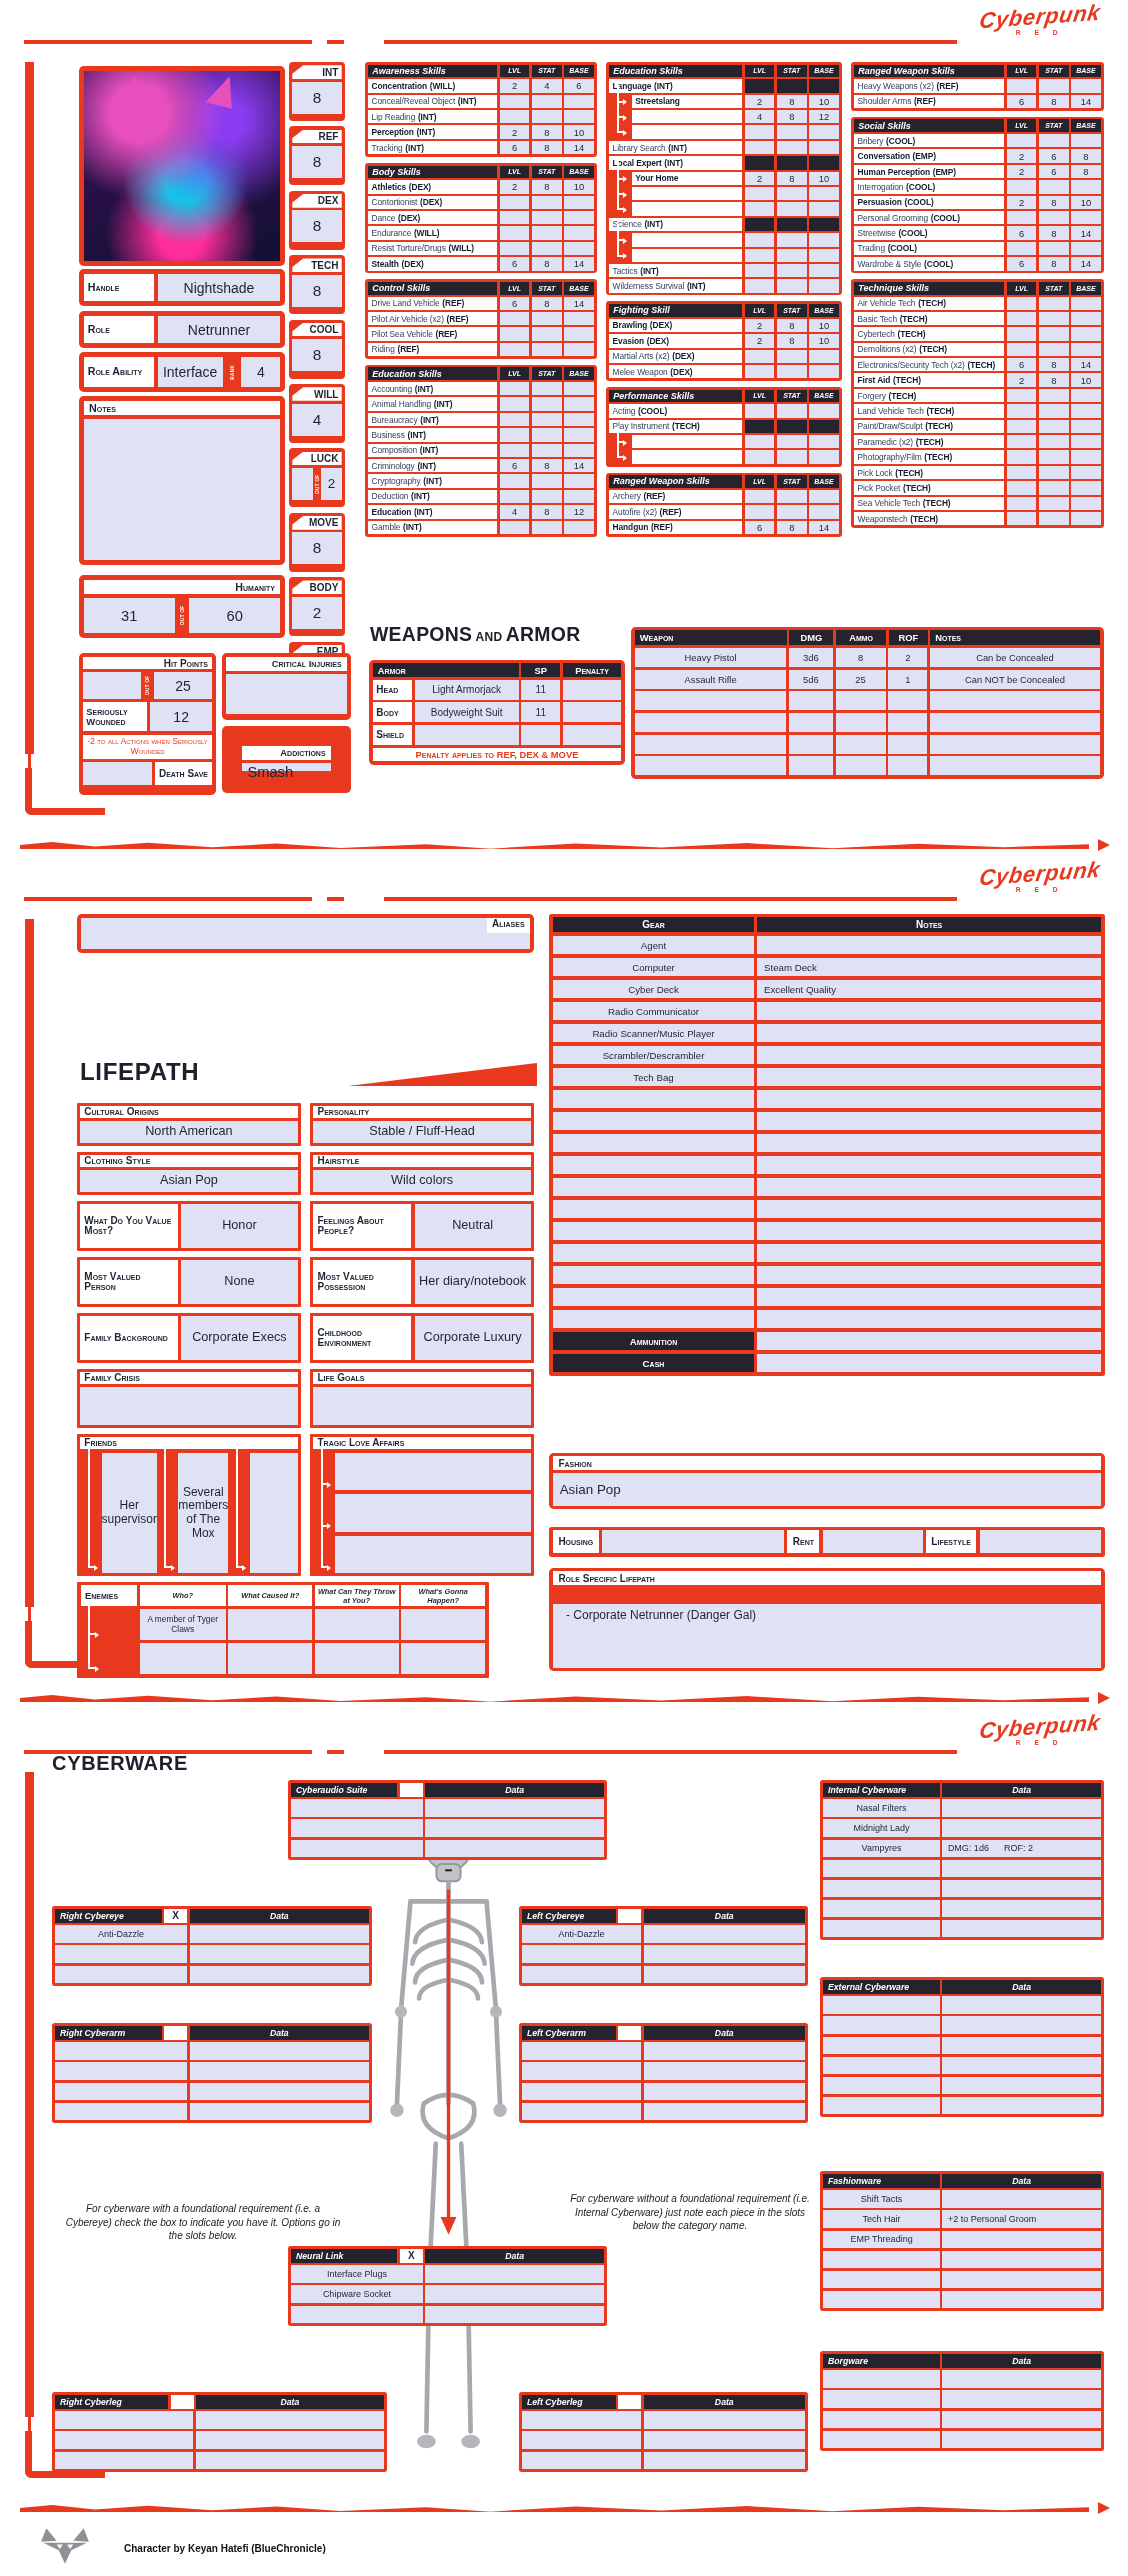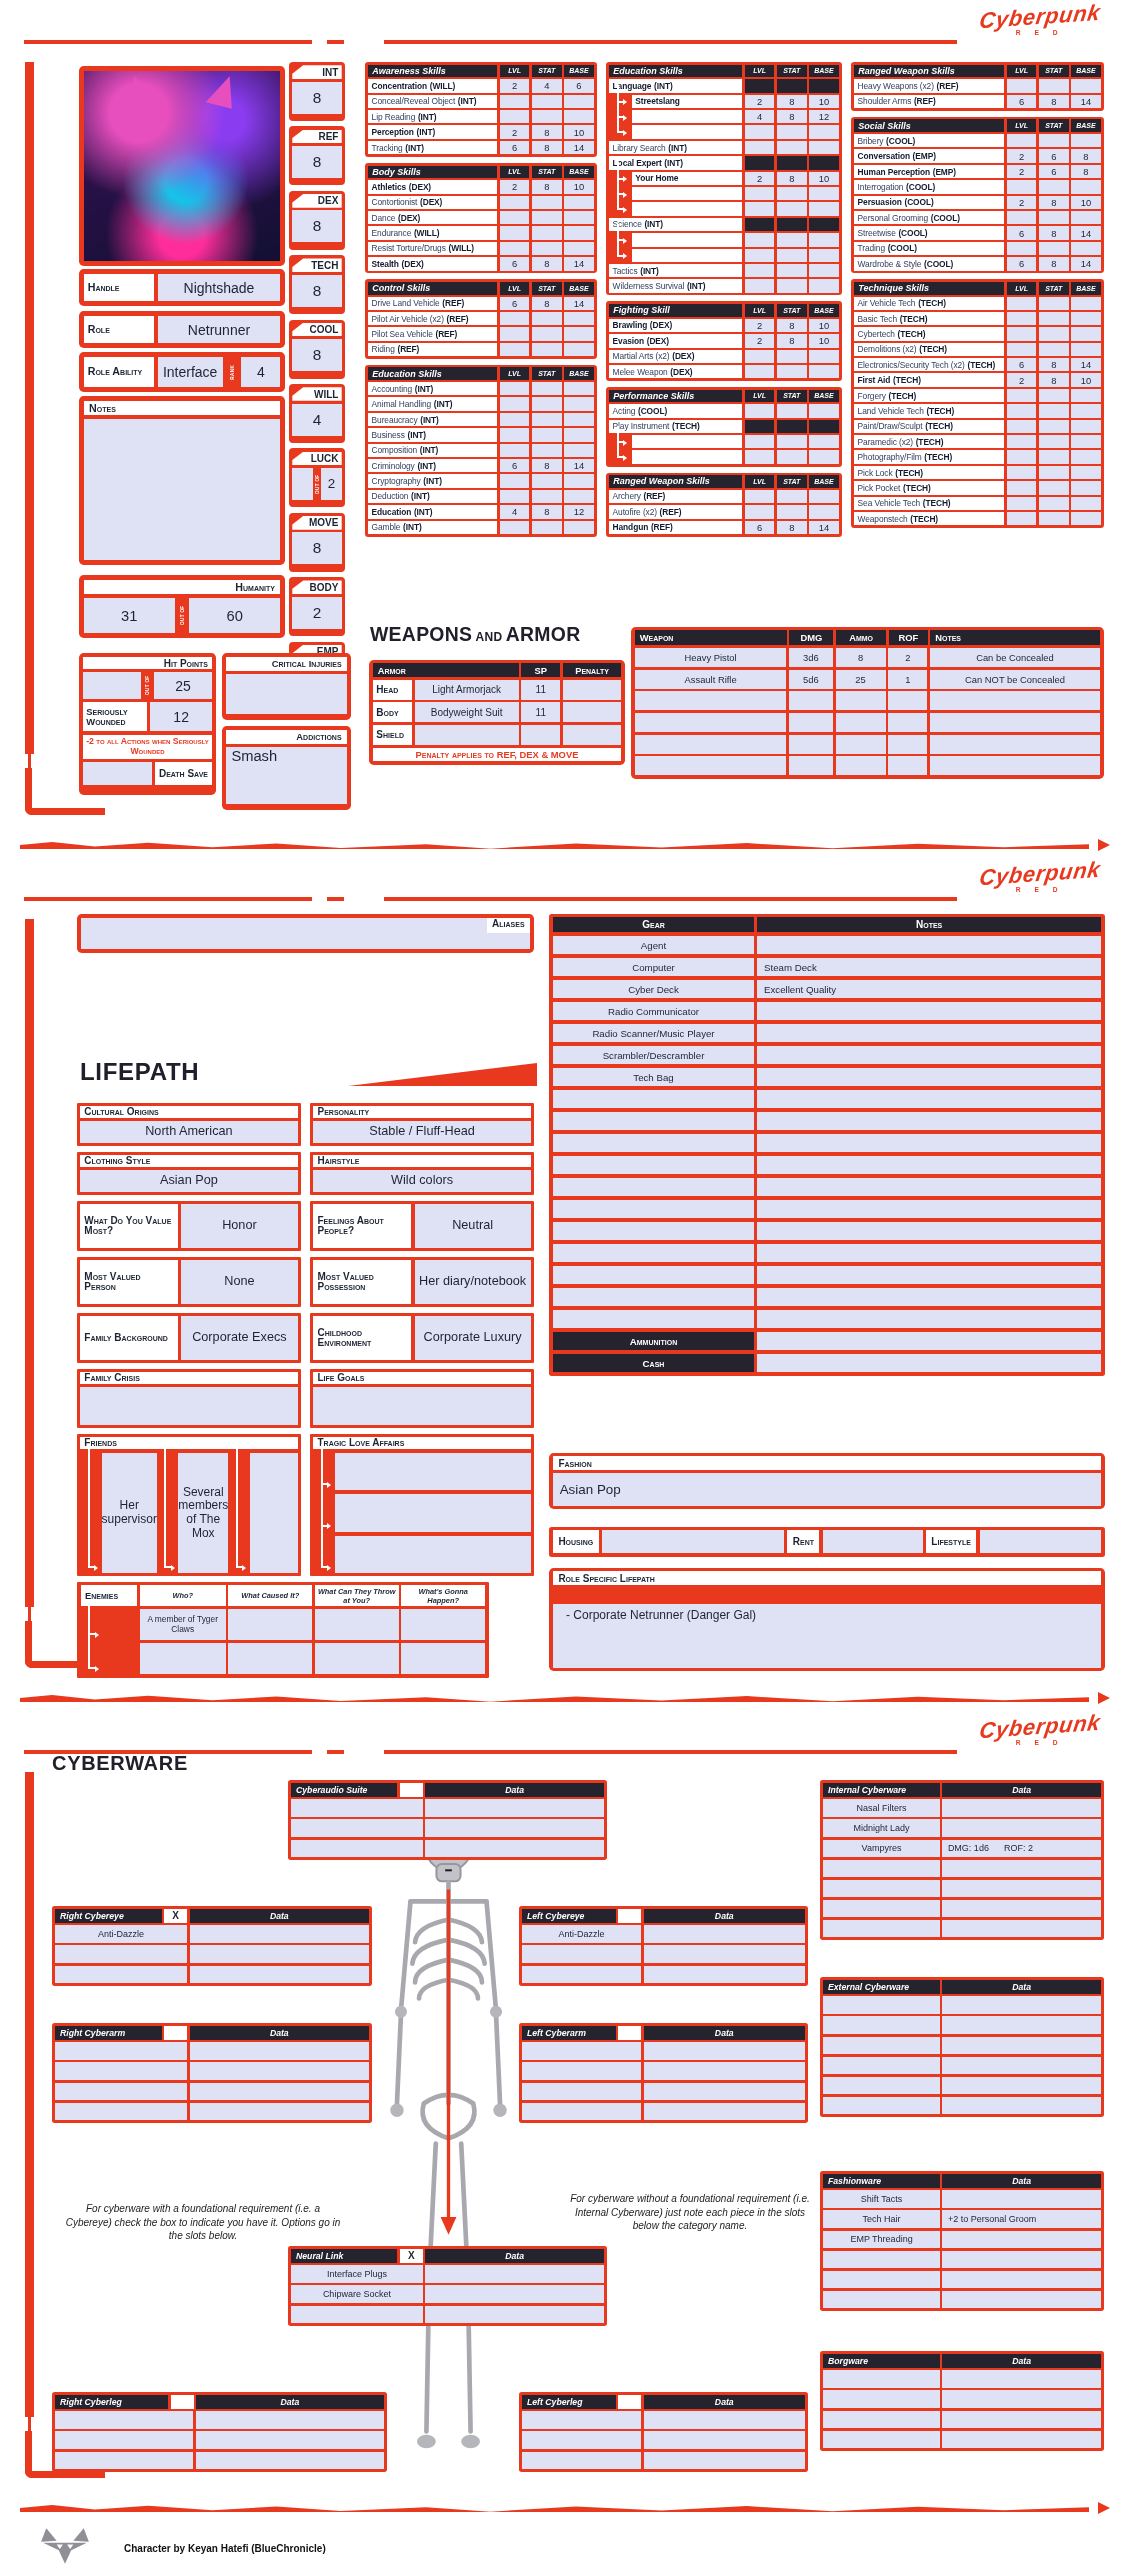--- a/index.html
+++ b/index.html
@@ -63,26 +63,26 @@
 .ssv{flex:1;background:var(--cell);display:flex;align-items:center;justify-content:center;font-size:13.4px;}
 
 
 .hpbox{left:79px;top:653px;width:137px;height:142px;padding:4px;}
 .hp-inner .row{display:flex;gap:3.3px;}
 .hp-tab{background:#fff;text-align:right;font-size:10px;padding:0.7px 4px;font-variant:small-caps;font-weight:bold;}
 .hp-cells{height:27px;margin:2.7px 0;}
 .hp-c{flex:1;background:var(--cell);display:flex;align-items:center;justify-content:center;font-size:14px;}
 .sw-lbl{background:#fff;width:64px;font-size:9.4px;line-height:1.05;padding:1.3px 3.3px;font-variant:small-caps;font-weight:bold;display:flex;align-items:center;}
 .sw-val{flex:1;background:var(--cell);display:flex;align-items:center;justify-content:center;font-size:14px;height:29.5px;}
-.hp-warn{background:#fff;color:var(--red);font-variant:small-caps;font-weight:bold;font-size:8.7px;line-height:1.1;text-align:center;padding:2.7px 1.3px;margin:3.3px 0;}
+.hp-warn{background:#fff;color:var(--red);font-variant:small-caps;font-weight:normal;font-size:8.7px;line-height:1.1;text-align:center;padding:2.7px 1.3px;margin:3.3px 0;}
 .ds-row{height:23px;}
 .ds-cell{flex:1;background:var(--cell);}
 .ds-lbl{background:#fff;font-size:10px;padding:0.7px 4px;font-variant:small-caps;font-weight:bold;display:flex;align-items:center;}
 .critbox{left:222px;top:653px;width:129px;height:67px;padding:4px;}
-.addbox{left:222px;top:726px;width:129px;height:84px;padding:4px;}
+.addbox{left:222px;top:726px;width:129px;height:67px;padding:20px;}
 .box-area{background:var(--cell);margin-top:3.3px;height:calc(100% - 19px);font-size:14.7px;padding:1.3px 5.4px;}
 
 
 .skcol{position:absolute;top:62px;}
 .sk-group{background:var(--red);border-radius:3.3px;padding:2.7px 3.3px;margin-bottom:6px;}
 .sk-head{display:flex;gap:2.7px;}
 .sk-title{flex:1;background:var(--dark);color:#fff;font-weight:bold;font-style:italic;font-size:9px;padding:1.3px 4px;display:flex;align-items:center;}
 .sk-colh{width:29.5px;background:var(--dark);color:#fff;font-weight:bold;font-size:7px;font-style:italic;display:flex;align-items:center;justify-content:center;}
 .sk-row{display:flex;gap:2.7px;margin-top:2px;height:13.4px;}
 .sk-name{flex:1;background:#fff;font-size:8.4px;padding:0 3.3px;display:flex;align-items:center;white-space:nowrap;overflow:hidden;color:#33405e;letter-spacing:-0.1px;}

